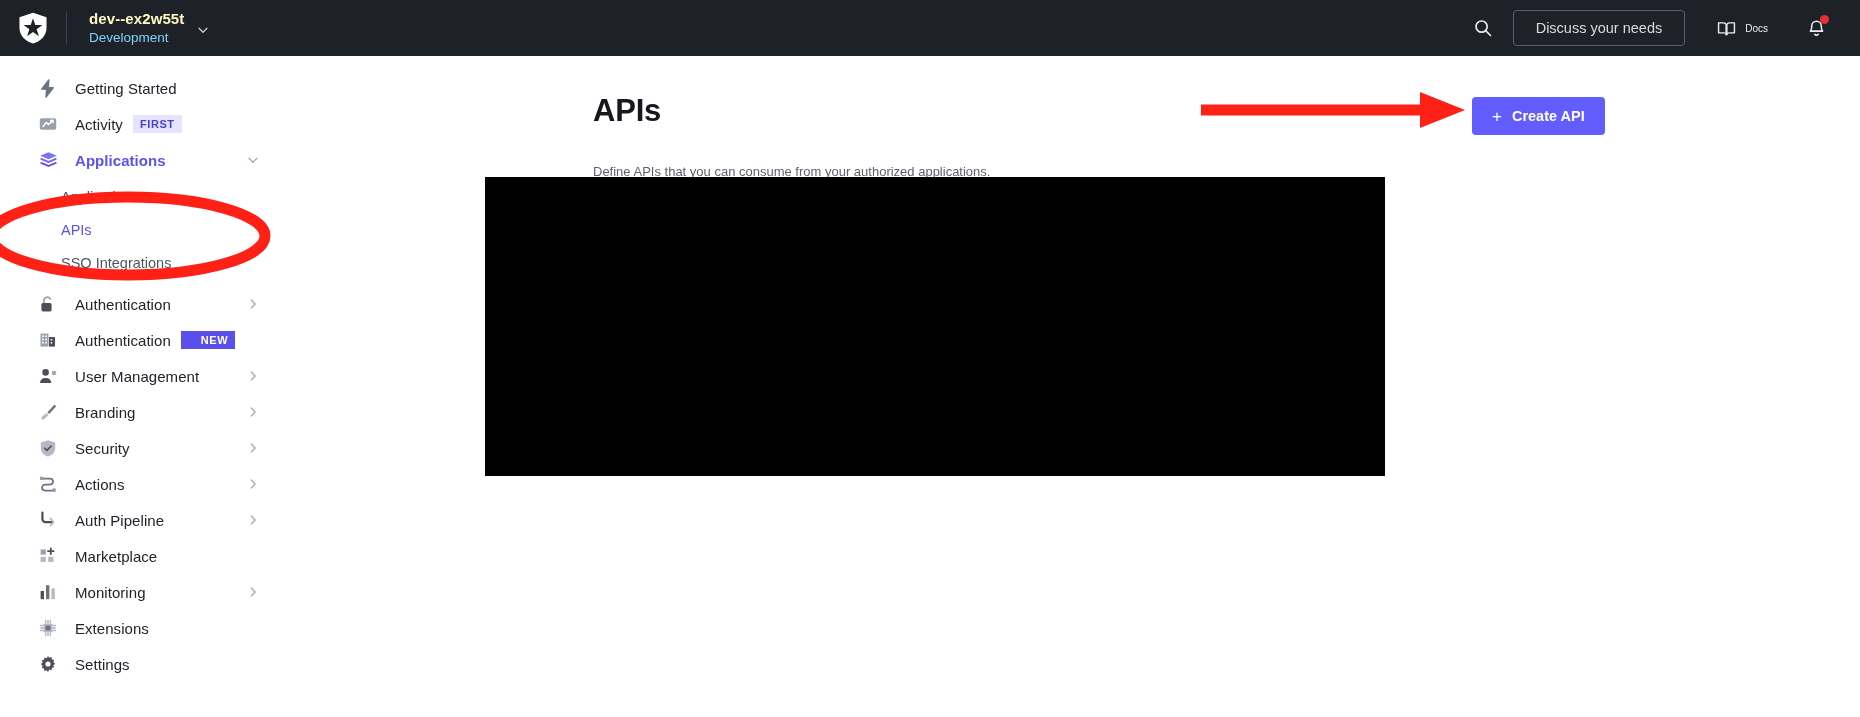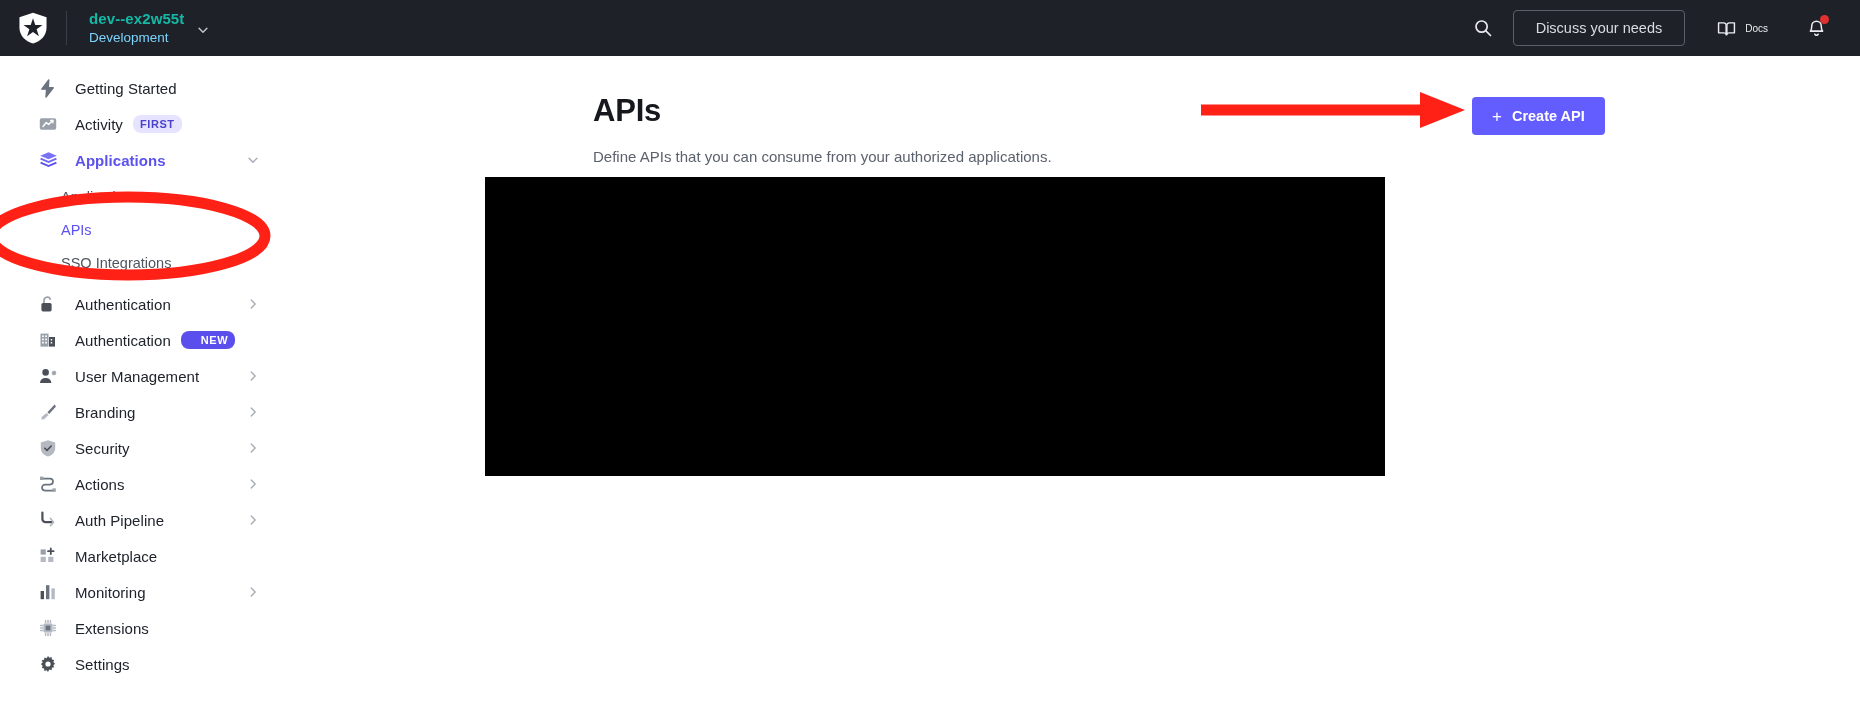--- a/index.html
+++ b/index.html
@@ -41,21 +41,21 @@
   }
 
   .tenant {
     display: flex;
     align-items: center;
     gap: 12px;
     cursor: pointer;
   }
   .tenant-text { display: flex; flex-direction: column; gap: 1px; }
   .tenant-name {
-    color: #14b8a6;
+    color: #fef9c3;
     font-size: 15px;
     font-weight: bold;
     letter-spacing: 0.1px;
     line-height: 18px;
     text-align: right;
   }
   .tenant-env {
     color: #7dd3fc;
     font-size: 13.5px;
     font-weight: normal;
@@ -166,21 +166,21 @@
     color: #a4aab3;
     display: flex;
     align-items: center;
   }
 
   .badge {
     margin-left: 10px;
     font-size: 11px;
     font-weight: bold;
     letter-spacing: 0.6px;
-    border-radius: 8px;
+    border-radius: 0;
     padding: 3px 7px 3px 7px;
     line-height: 12px;
   }
   .badge-first { background: #e5e3fd; color: #4a42cf; }
   .badge-new { background: #5a4fec; color: #ffffff; padding-left: 20px; }
 
   .subnav { padding-top: 2px; }
   .subnav-item {
     height: 33px;
     display: flex;
@@ -210,22 +210,22 @@
     top: 37px;
     font-size: 31px;
     font-weight: bold;
     color: #16181d;
     letter-spacing: -0.2px;
   }
 
   .page-subtitle {
     position: absolute;
     left: 327px;
-    top: 92px;
-    font-size: 15px;
+    top: 108px;
+    font-size: 13px;
     color: #5c626d;
   }
 
   .create-btn {
     position: absolute;
     left: 1206px;
     top: 41px;
     height: 38px;
     background: #635DFF;
     color: #ffffff;

